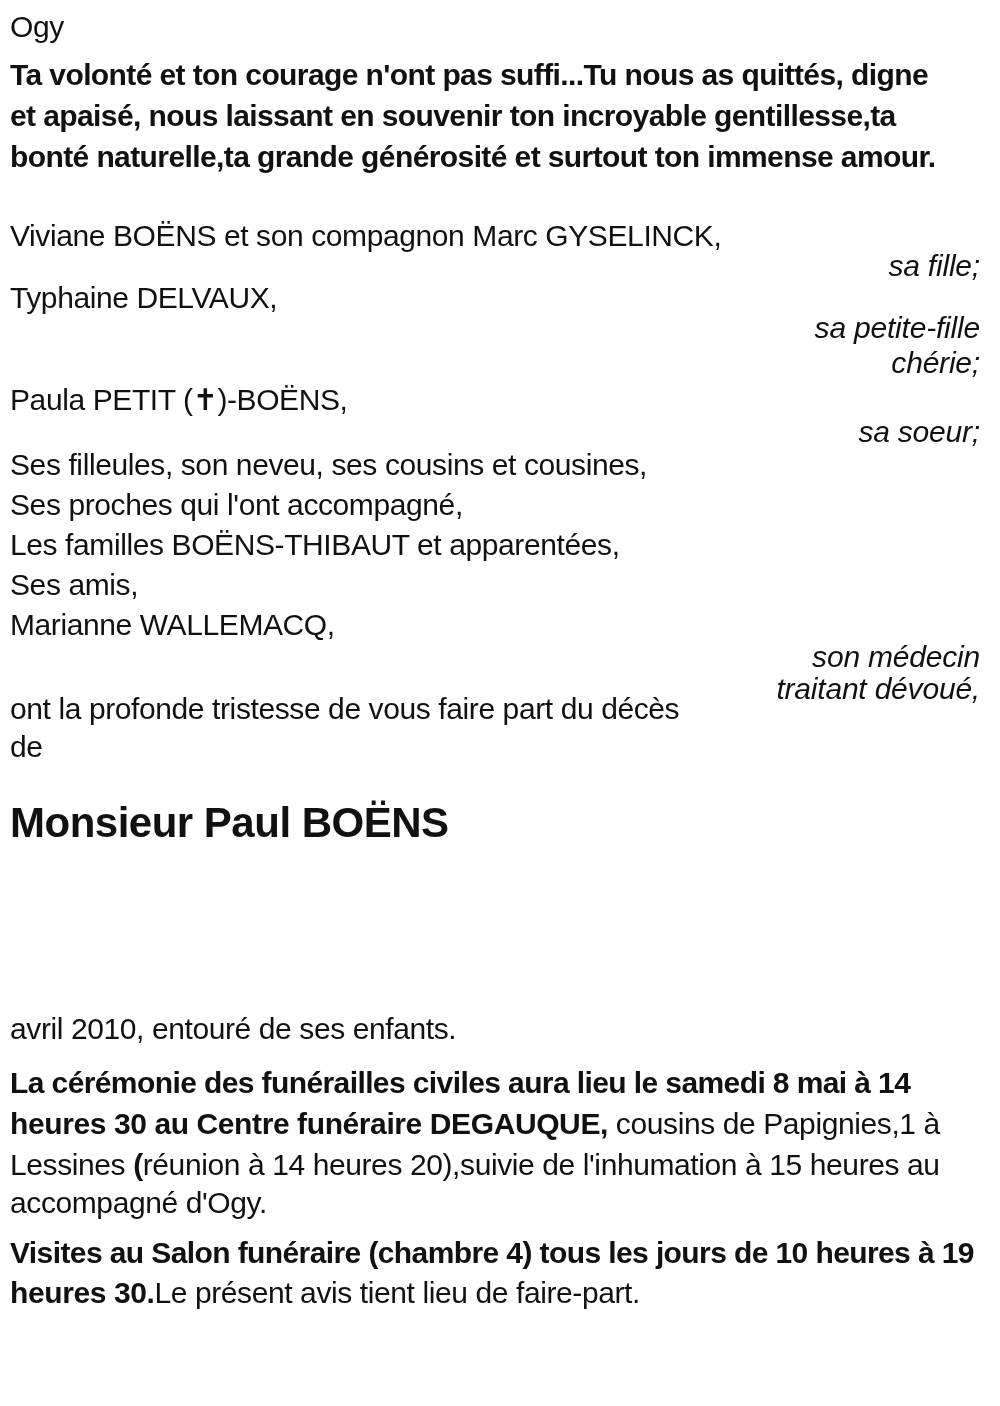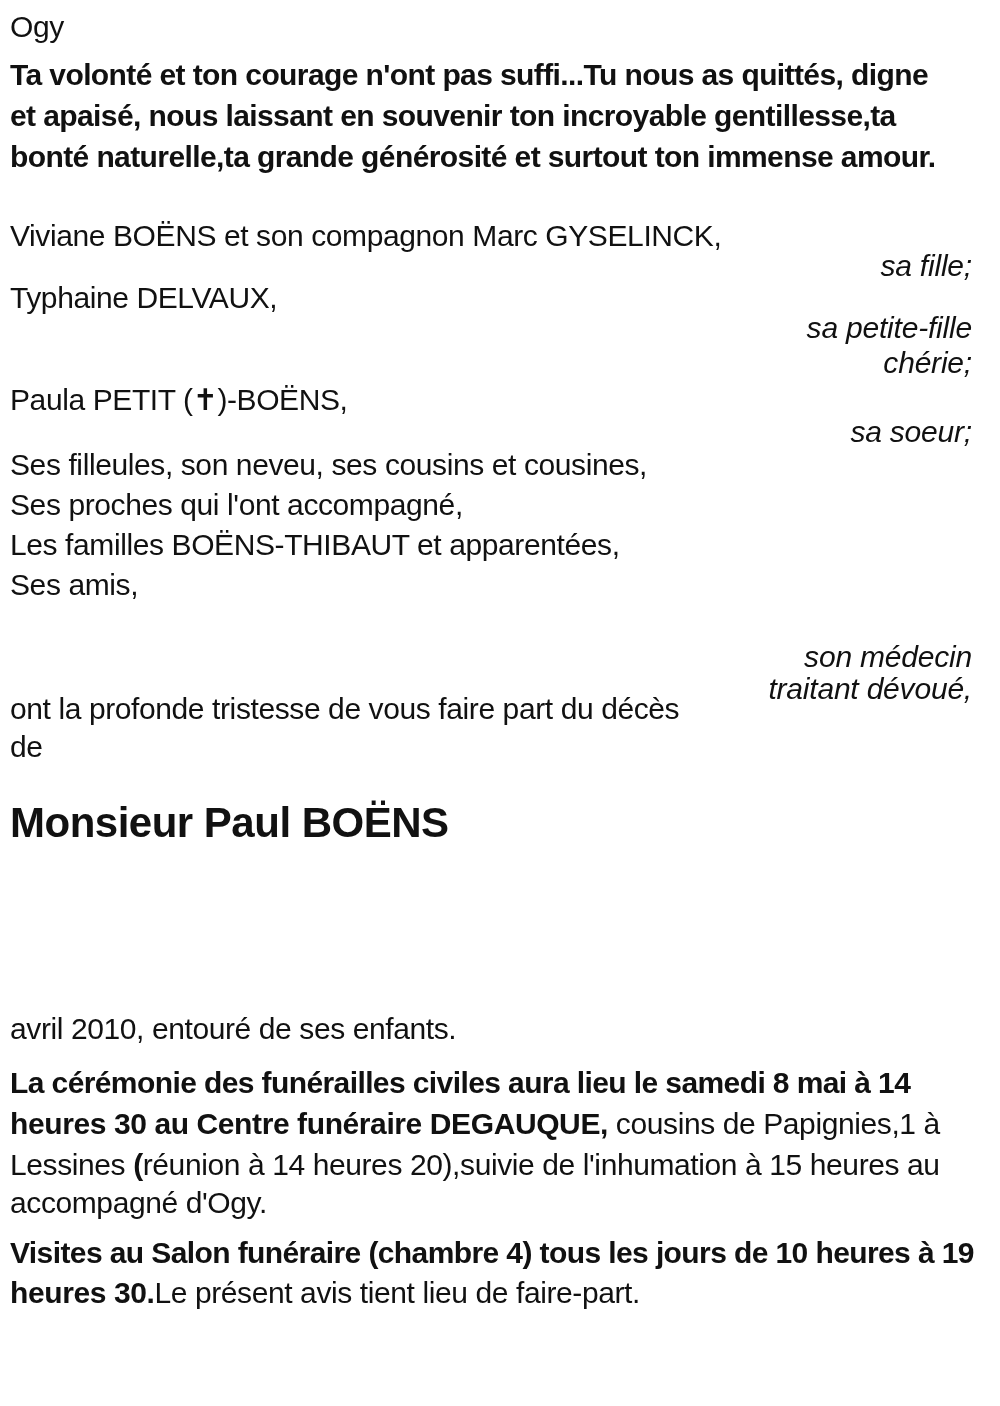--- a/index.html
+++ b/index.html
@@ -17,21 +17,21 @@
     left: 10px;
     font-size: 30px;
     line-height: 34px;
     letter-spacing: -0.4px;
     white-space: nowrap;
   }
   .b { font-weight: 700; text-align: right; }
   .bold-ln { font-weight: 700; letter-spacing: -0.6px; }
   .rel {
     position: absolute;
-    right: 28px;
+    right: 20px;
     font-size: 30px;
     line-height: 34px;
     font-style: italic;
     letter-spacing: -0.2px;
     white-space: nowrap;
     text-align: left;
   }
   .deceased-title {
     position: absolute;
     left: 10px;
@@ -60,20 +60,21 @@
   <div class="rel" style="top:311px">sa petite-fille</div>
   <div class="rel" style="top:346px">chérie;</div>
 
   <div class="ln" style="top:383px">Paula PETIT (✝)-BOËNS,</div>
   <div class="rel" style="top:415px">sa soeur;</div>
 
   <div class="ln" style="top:488px">Ses proches qui l'ont accompagné,</div>
   <div class="ln" style="top:448px">Ses filleules, son neveu, ses cousins et cousines,</div>
   <div class="ln" style="top:528px">Les familles BOËNS-THIBAUT et apparentées,</div>
   <div class="ln" style="top:568px">Ses amis,</div>
+  <div class="ln" style="top:608px">Marianne WALLEMACQ,</div>
 
   <div class="rel" style="top:640px">son médecin</div>
   <div class="rel" style="top:672px">traitant dévoué,</div>
 
   <div class="ln" style="top:692px">ont la profonde tristesse de vous faire part du décès</div>
   <div class="ln" style="top:730px">de</div>
 
   <div class="deceased-title" style="top:800px">Monsieur Paul BOËNS</div>
 
   <div class="ln" style="top:1012px">avril 2010, entouré de ses enfants.</div>

